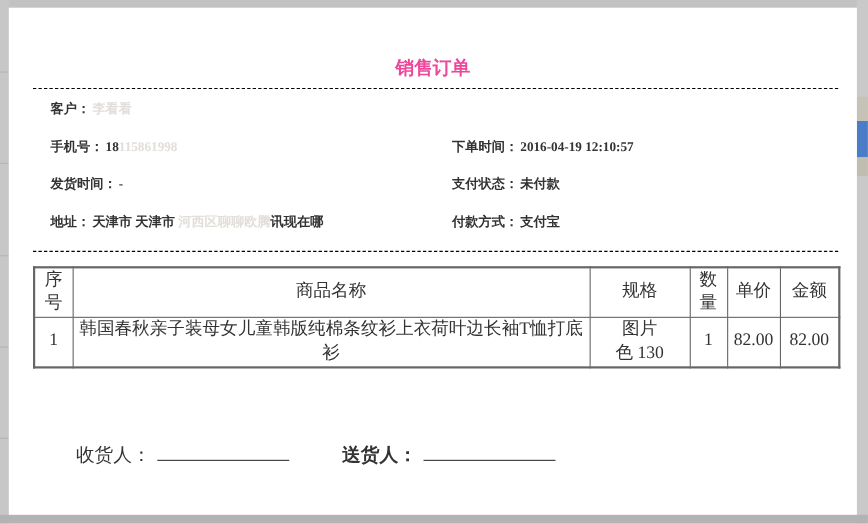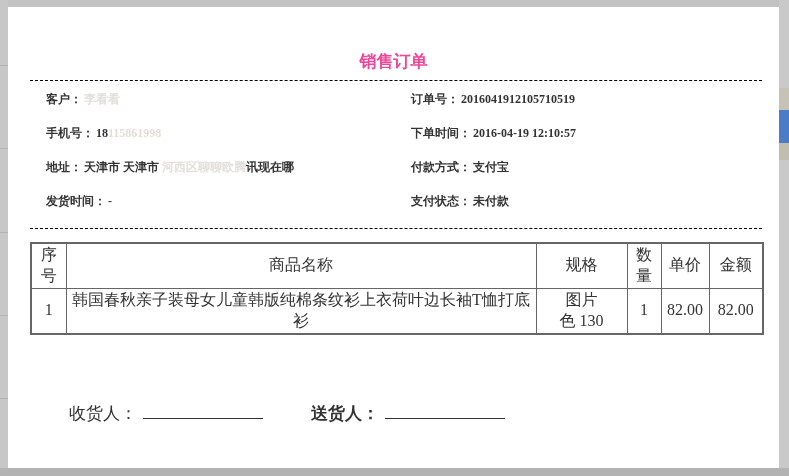--- a/index.html
+++ b/index.html
@@ -71,46 +71,43 @@
 <div class="sheet">
 
   <div class="doc-title">销售订单</div>
   <div class="dash dash1"></div>
 
   <div class="info">
     <div class="info-row">
       <div class="info-left">
         <span>客户：</span><span class="ival"></span><span class="faded">李看看</span><span></span>
       </div>
-      <div class="info-right">
-        <span>订单号：</span><span class="ival">2016041912105710519</span>
-      </div>
     </div>
     <div class="info-row">
       <div class="info-left">
         <span>手机号：</span><span class="ival">18</span><span class="faded">115861998</span><span></span>
       </div>
       <div class="info-right">
         <span>下单时间：</span><span class="ival">2016-04-19 12:10:57</span>
       </div>
     </div>
     <div class="info-row">
       <div class="info-left">
+        <span>发货时间：</span><span class="ival">-</span><span class="faded"></span><span></span>
+      </div>
+      <div class="info-right">
+        <span>支付状态：</span><span class="ival">未付款</span>
+      </div>
+    </div>
+    <div class="info-row">
+      <div class="info-left">
         <span>地址：</span><span class="ival">天津市 天津市 </span><span class="faded">河西区聊聊欧腾</span><span>讯现在哪</span>
       </div>
       <div class="info-right">
         <span>付款方式：</span><span class="ival">支付宝</span>
-      </div>
-    </div>
-    <div class="info-row">
-      <div class="info-left">
-        <span>发货时间：</span><span class="ival">-</span><span class="faded"></span><span></span>
-      </div>
-      <div class="info-right">
-        <span>支付状态：</span><span class="ival">未付款</span>
       </div>
     </div>
   </div>
 
   <div class="dash dash2"></div>
 
   <table class="order">
     <colgroup>
       <col style="width:35px">
         <col style="width:470px">

